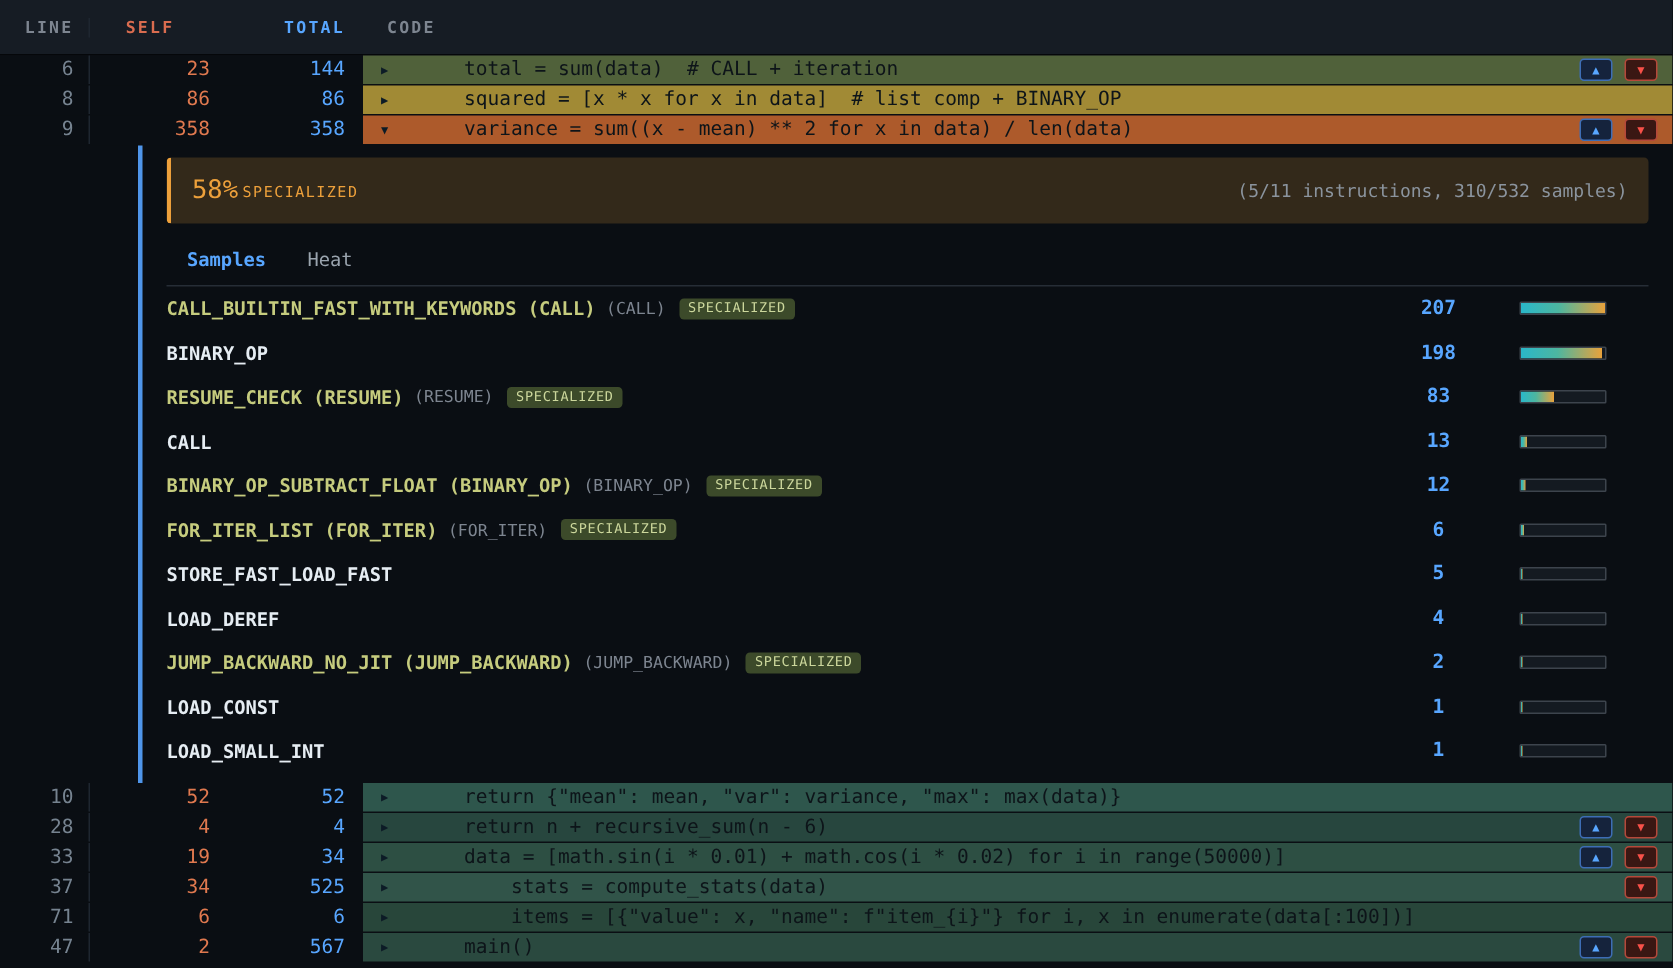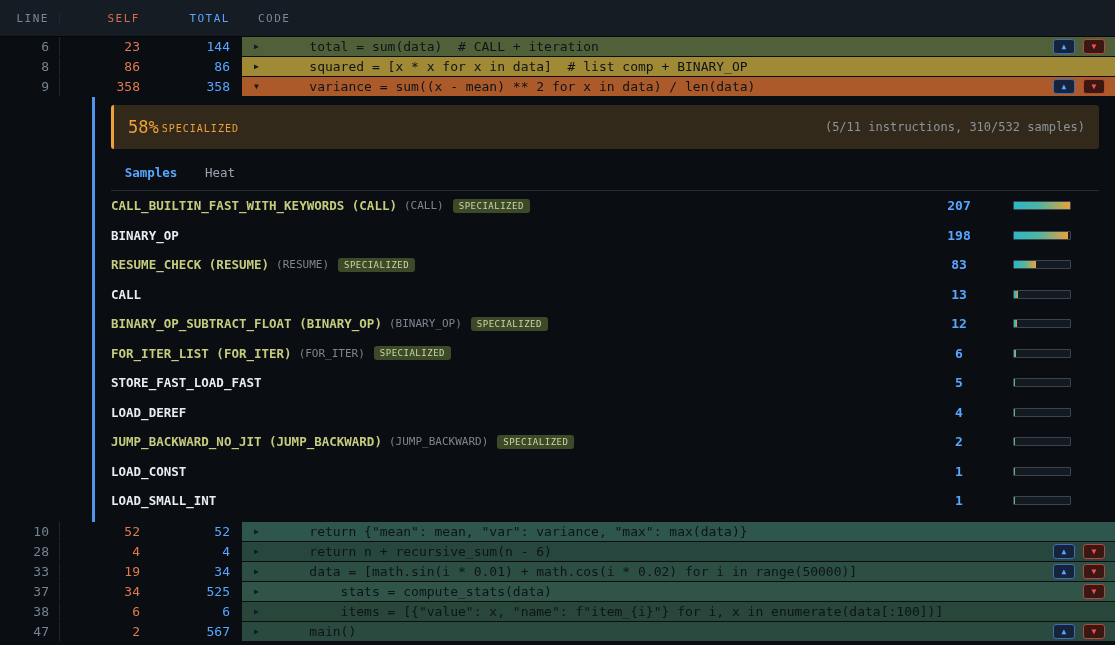--- a/index.html
+++ b/index.html
@@ -1,23 +1,23 @@
 <!DOCTYPE html>
 <html><head>
 <meta charset="utf-8">
 <style>
   *{box-sizing:border-box;margin:0;padding:0}
   html,body{width:1115px;height:645px;overflow:hidden}
   body{background:#0a0e13;font-family:"DejaVu Sans Mono",monospace;-webkit-font-smoothing:antialiased}
 
   
   .hdr-row{display:flex;height:37px;align-items:center;background:#161c24;border-bottom:1px solid #05070a;
-           font-size:11px;letter-spacing:1.5px;font-weight:normal}
+           font-size:11px;letter-spacing:1.5px;font-weight:bold}
   .cell.line{width:60px;text-align:right;padding-right:10px;border-right:1px solid #1e2630}
-  .cell.self{width:88px;text-align:right;padding-right:8px}
+  .cell.self{width:88px;text-align:center;padding-right:8px}
   .cell.total{width:94px;text-align:right;padding-right:12px}
   .hdr-row .line{color:#7d8590}
   .hdr-row .self{color:#d96c4f}
   .hdr-row .total{color:#58a6ff}
   .hdr-row .codehdr{color:#7d8590;padding-left:16px}
 
   
   .crow{display:flex;height:20px;align-items:stretch;border-bottom:1px solid #0a0e13;font-size:13px}
   .crow .cell{display:flex;align-items:center;justify-content:flex-end;height:100%}
   .crow .cell.line{color:#768390}
@@ -281,21 +281,21 @@
       <div class="cell line">37</div>
       <div class="cell self">34</div>
       <div class="cell total">525</div>
       <div class="cell code" style="background: rgb(49, 84, 73);">
         <span class="tri">▶</span>
         <span class="codetext">        stats = compute_stats(data)</span>
         <span class="navbtn down">▼</span>
       </div>
     </div>
     <div class="crow">
-      <div class="cell line">38</div>
+      <div class="cell line">71</div>
       <div class="cell self">6</div>
       <div class="cell total">6</div>
       <div class="cell code" style="background: rgb(40, 70, 58);">
         <span class="tri">▶</span>
         <span class="codetext">        items = [{"value": x, "name": f"item_{i}"} for i, x in enumerate(data[:100])]</span>
       </div>
     </div>
     <div class="crow">
       <div class="cell line">47</div>
       <div class="cell self">2</div>

